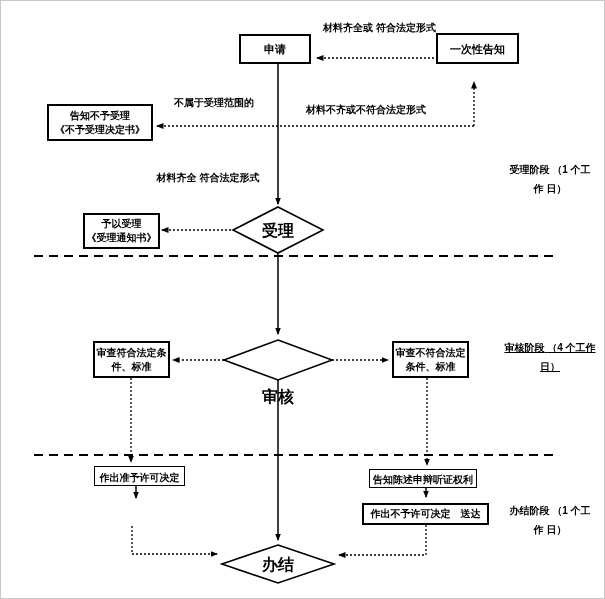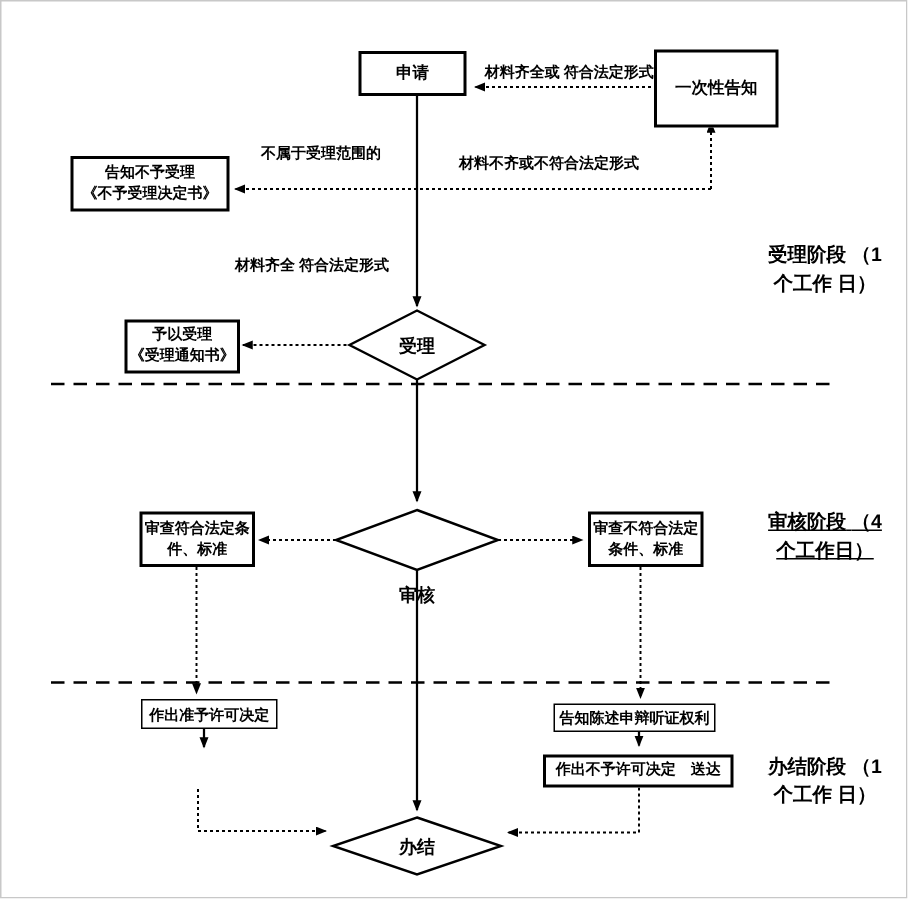--- a/index.html
+++ b/index.html
@@ -14,28 +14,28 @@
     position:absolute;box-sizing:border-box;background:#fff;
     border:2px solid #000;display:flex;flex-direction:column;
     align-items:center;justify-content:center;text-align:center;
     font-weight:600;line-height:14px;font-size:10px;
   }
   .box .ln{display:block;}
   .f11{font-size:11px;}
   .thin{border-width:1.5px;justify-content:flex-end;}
   .dlabel{
     position:absolute;transform:translate(-50%,-50%);
-    font-size:12px;font-weight:600;white-space:nowrap;
+    font-size:16px;font-weight:600;white-space:nowrap;
   }
   .elabel{
     position:absolute;font-size:10px;font-weight:600;line-height:13px;
     text-align:center;white-space:nowrap;
   }
   .stage{
-    position:absolute;font-size:13px;font-weight:600;line-height:19px;
+    position:absolute;font-size:10px;font-weight:600;line-height:19px;
     text-align:center;
   }
 </style>
 </head>
 <body>
 
 <div id="canvas">
 
   <svg id="wires" width="605" height="599" viewBox="0 0 605 599" xmlns="http://www.w3.org/2000/svg">
     <defs>
@@ -74,21 +74,21 @@
       <polygon points="277,206 322,229 277,252 232,229"></polygon>
       <polygon points="277,339 331,359 277,379 223,359"></polygon>
       <polygon points="277,544 333,563 277,582 221,563"></polygon>
     </g>
   </svg>
 
   <div class="box f11" style="left:238px;top:33px;width:72px;height:30px;">
     <span class="ln">申请</span>
   </div>
 
-  <div class="box f11" style="left:435px;top:32px;width:83px;height:52px;justify-content:center;">
+  <div class="box f11" style="left:435px;top:32px;width:83px;height:31px;justify-content:center;">
     <span class="ln">一次性告知</span>
   </div>
 
   <div class="box" style="left:46px;top:103px;width:106px;height:37px;">
     <span class="ln">告知不予受理</span>
     <span class="ln">《不予受理决定书》</span>
   </div>
 
   <div class="box" style="left:82px;top:212px;width:77px;height:36px;">
     <span class="ln">予以受理</span>
@@ -115,21 +115,21 @@
   </div>
 
   <div class="box" style="left:361px;top:502px;width:127px;height:22px;">
     <span class="ln">作出不予许可决定　送达</span>
   </div>
 
   <div class="dlabel" style="left:277px;top:230px;">受理</div>
   <div class="dlabel" style="left:277px;top:360px;margin-top:36px;">审核</div>
   <div class="dlabel" style="left:277px;top:564px;">办结</div>
 
-  <div class="elabel" style="left:316px;top:20px;width:125px;margin-top:21px;">
+  <div class="elabel" style="left:316px;top:20px;width:125px;">
     <span class="ln">材料齐全或</span>
     <span class="ln">符合法定形式</span>
   </div>
 
   <div class="elabel" style="left:173px;top:95px;">不属于受理范围的</div>
 
   <div class="elabel" style="left:305px;top:102px;">材料不齐或不符合法定形式</div>
 
   <div class="elabel" style="left:147px;top:170px;width:120px;">
     <span class="ln">材料齐全</span>

